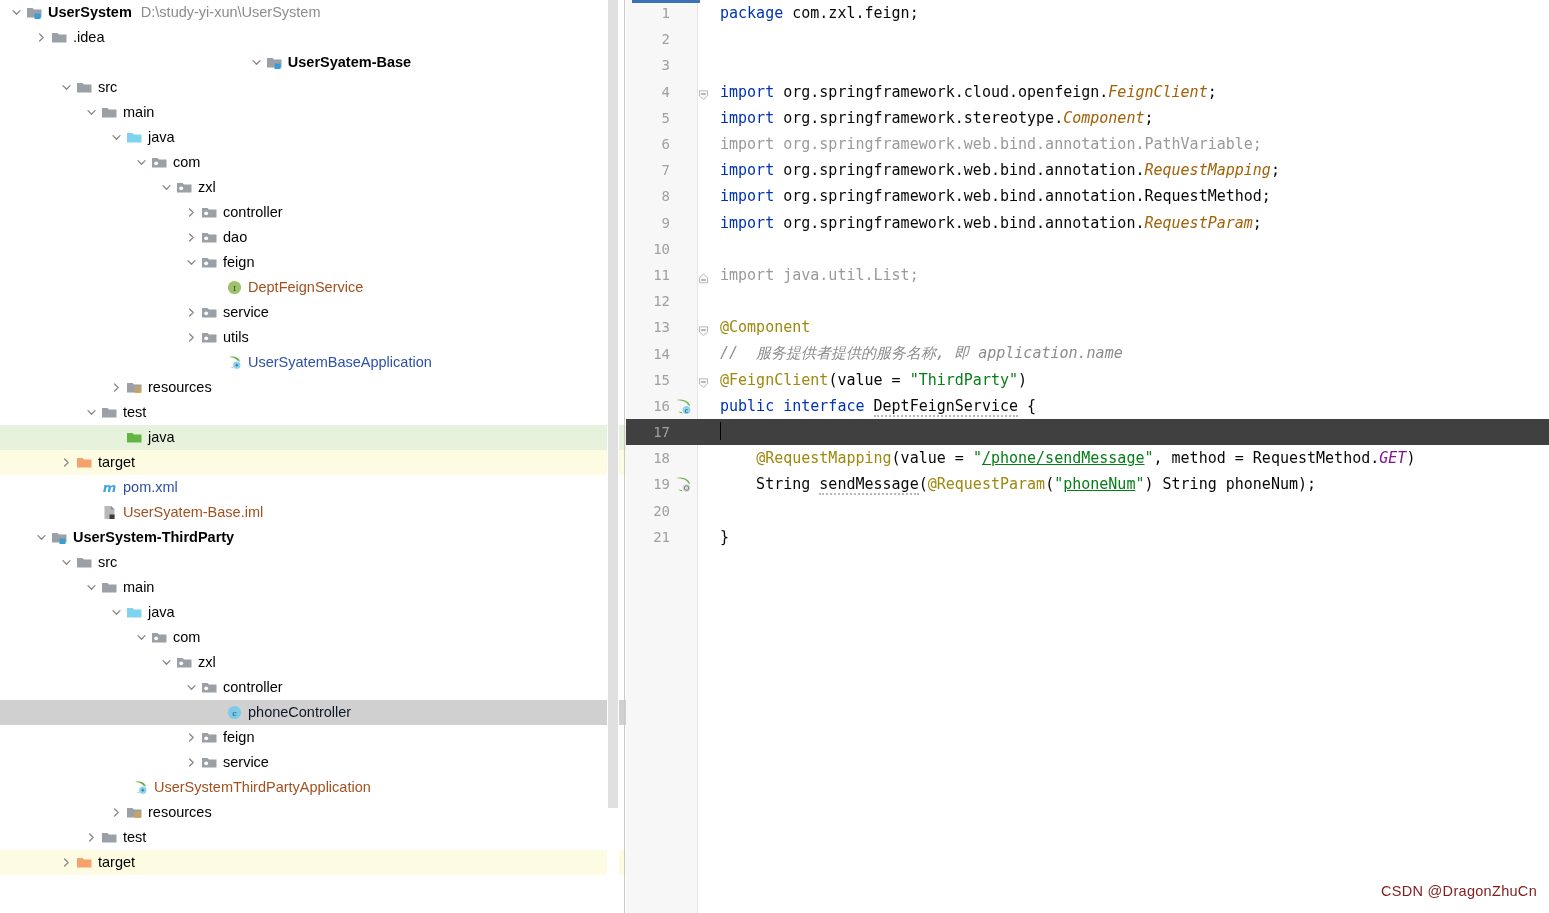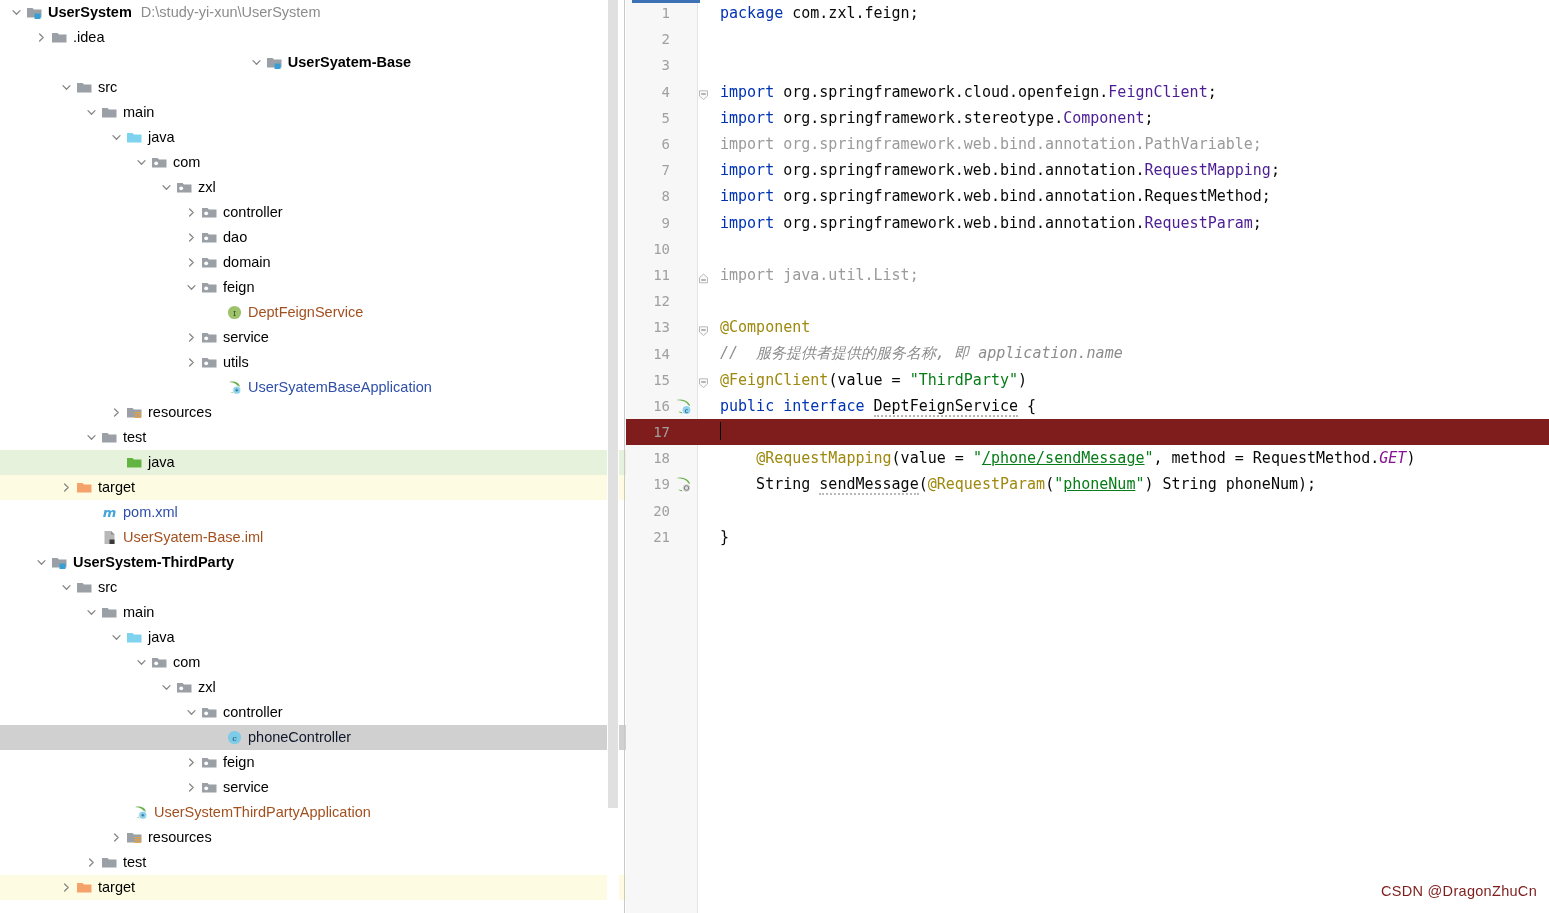--- a/index.html
+++ b/index.html
@@ -119,21 +119,21 @@
     width: 100%; height: 913px;
   }
   .cline {
     position: relative;
     height: 26.2px;
     display: flex;
     align-items: center;
     font-family: "DejaVu Sans Mono", monospace;
     font-size: 15px;
   }
-  .cline.current { background: #7f1d1d; }
+  .cline.current { background: #404040; }
   .lnum {
     width: 46px;
     flex: 0 0 46px;
     text-align: right;
     color: #a0a0a0;
     font-family: "DejaVu Sans Mono", monospace;
     font-size: 14px;
     padding-right: 2px;
     box-sizing: border-box;
     user-select: none;
@@ -153,21 +153,21 @@
     padding-left: 10px;
     white-space: pre;
     color: #080808;
     line-height: 26.2px;
   }
 
   
   .kw   { color: #0033b3; }
   .str  { color: #067d17; }
   .anno { color: #9e880d; }
-  .cls  { color: #4c1d95; }
+  .cls  { color: #a16207; font-style: italic; }
   .cmt  { color: #8c8c8c; font-style: italic; }
   .gray { color: #9a9a9a; }
   .stat { color: #871094; font-style: italic; }
   .ul   { text-decoration: underline; }
   .squig {
     border-bottom: 2px dotted #b9b9b9;
   }
   .caret {
     display: inline-block;
     width: 1px;
@@ -326,34 +326,20 @@
             <svg width="17" height="17" viewBox="0 0 17 17" xmlns="http://www.w3.org/2000/svg">
               <path d="M1 4 L6.5 4 L8 5.6 L15.5 5.6 L15.5 13.5 L1 13.5 Z" fill="#9aa0a6"></path>
               <circle cx="5.2" cy="9.3" r="1.9" fill="#ffffff"></circle>
             </svg>
           </span>
           <span class="tlabel">dao</span>
         </div>
         <div class="tree-row" style="padding-left: 185px;">
           <span class="arrow">
             <svg width="13" height="13" viewBox="0 0 13 13">
-              <path d="M4.6 3 L8.2 6.5 L4.6 10" fill="none" stroke="#878787" stroke-width="1.3" stroke-linecap="round" stroke-linejoin="round"></path>
-            </svg>
-          </span>
-          <span class="ticon">
-            <svg width="17" height="17" viewBox="0 0 17 17" xmlns="http://www.w3.org/2000/svg">
-              <path d="M1 4 L6.5 4 L8 5.6 L15.5 5.6 L15.5 13.5 L1 13.5 Z" fill="#9aa0a6"></path>
-              <circle cx="5.2" cy="9.3" r="1.9" fill="#ffffff"></circle>
-            </svg>
-          </span>
-          <span class="tlabel">domain</span>
-        </div>
-        <div class="tree-row" style="padding-left: 185px;">
-          <span class="arrow">
-            <svg width="13" height="13" viewBox="0 0 13 13">
               <path d="M3 4.6 L6.5 8.2 L10 4.6" fill="none" stroke="#878787" stroke-width="1.3" stroke-linecap="round" stroke-linejoin="round"></path>
             </svg>
           </span>
           <span class="ticon">
             <svg width="17" height="17" viewBox="0 0 17 17" xmlns="http://www.w3.org/2000/svg">
               <path d="M1 4 L6.5 4 L8 5.6 L15.5 5.6 L15.5 13.5 L1 13.5 Z" fill="#9aa0a6"></path>
               <circle cx="5.2" cy="9.3" r="1.9" fill="#ffffff"></circle>
             </svg>
           </span>
           <span class="tlabel">feign</span>

